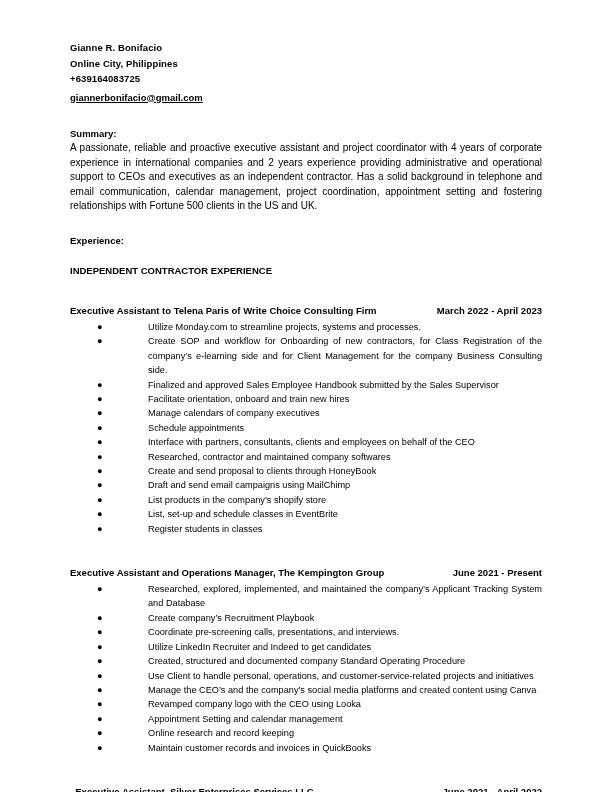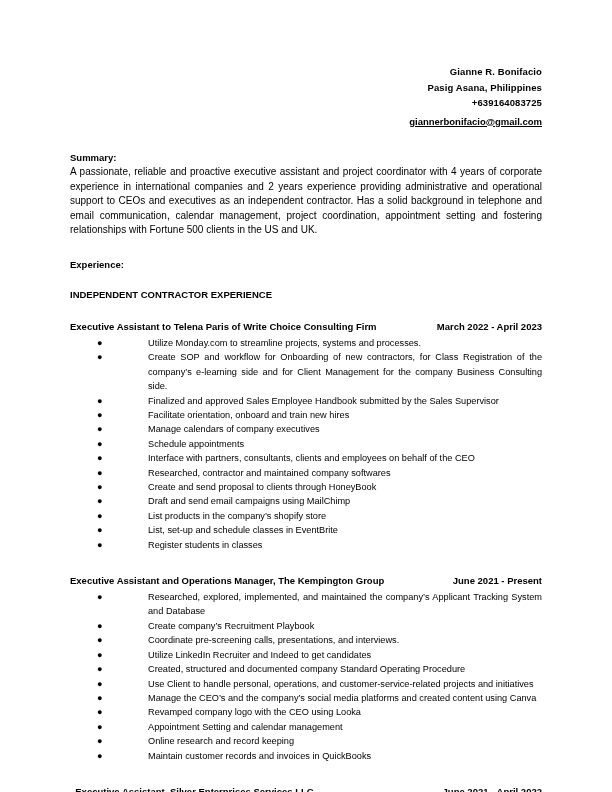--- a/index.html
+++ b/index.html
@@ -25,22 +25,22 @@
   }
   .content {
     position: absolute;
     left: 70px;
     top: 0;
     width: 472px;
   }
 
   
   .doc-header {
-    padding-top: 64px;
-    text-align: right;
+    padding-top: 40px;
+    text-align: left;
   }
   .doc-header .line {
     font-size: 9.5px;
     font-weight: bold;
     line-height: 15.5px;
     letter-spacing: 0.1px;
   }
   .doc-header .email {
     font-size: 9.5px;
     font-weight: bold;
@@ -76,21 +76,21 @@
   .job-header {
     display: flex;
     justify-content: space-between;
     align-items: baseline;
     font-size: 9.5px;
     font-weight: bold;
     line-height: 14px;
     width: 472px;
   }
   .job-title { white-space: nowrap; }
-  .job-dates { white-space: nowrap; text-align: right; }
+  .job-dates { white-space: nowrap; text-align: right; margin-top: 8px; }
 
   ul.bullets {
     list-style: none;
     margin: 2px 0 0 0;
     padding: 0;
   }
   ul.bullets > li {
     position: relative;
     padding-left: 40px;
     font-size: 9.2px;
@@ -112,21 +112,21 @@
   ul.bullets > li .bullet-text { display: block; margin-left: 38px; }
 </style>
 </head>
 <body>
 
 <div class="page">
   <div class="content">
 
     <div class="doc-header">
       <div class="line">Gianne R. Bonifacio</div>
-      <div class="line">Pasig Asana, Philippines</div>
+      <div class="line">Online City, Philippines</div>
       <div class="line">+639164083725</div>
       <div><span class="email">giannerbonifacio@gmail.com</span></div>
     </div>
 
     <div class="spacer-22"></div>
 
     <div class="section-label">Summary:</div>
     <div class="summary-para">A passionate, reliable and proactive executive assistant and project coordinator with 4 years of corporate experience in international companies and 2 years experience providing administrative and operational support to CEOs and executives as an independent contractor. Has a solid background in telephone and email communication, calendar management, project coordination, appointment setting and fostering relationships with Fortune 500 clients in the US and UK.</div>
 
     <div class="spacer-20"></div>

